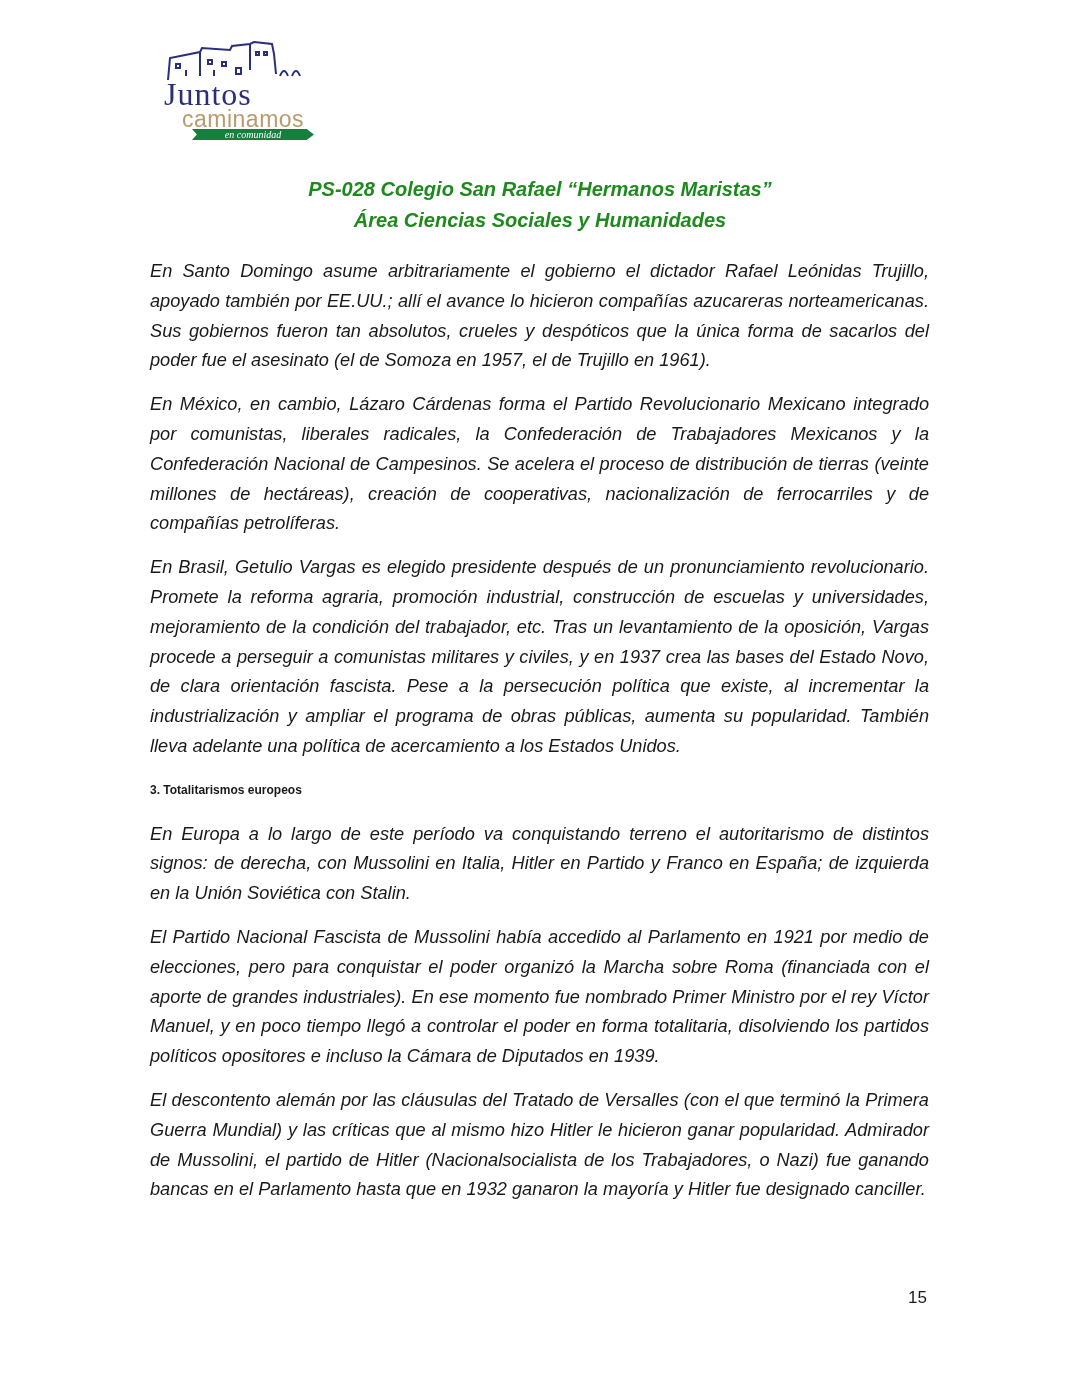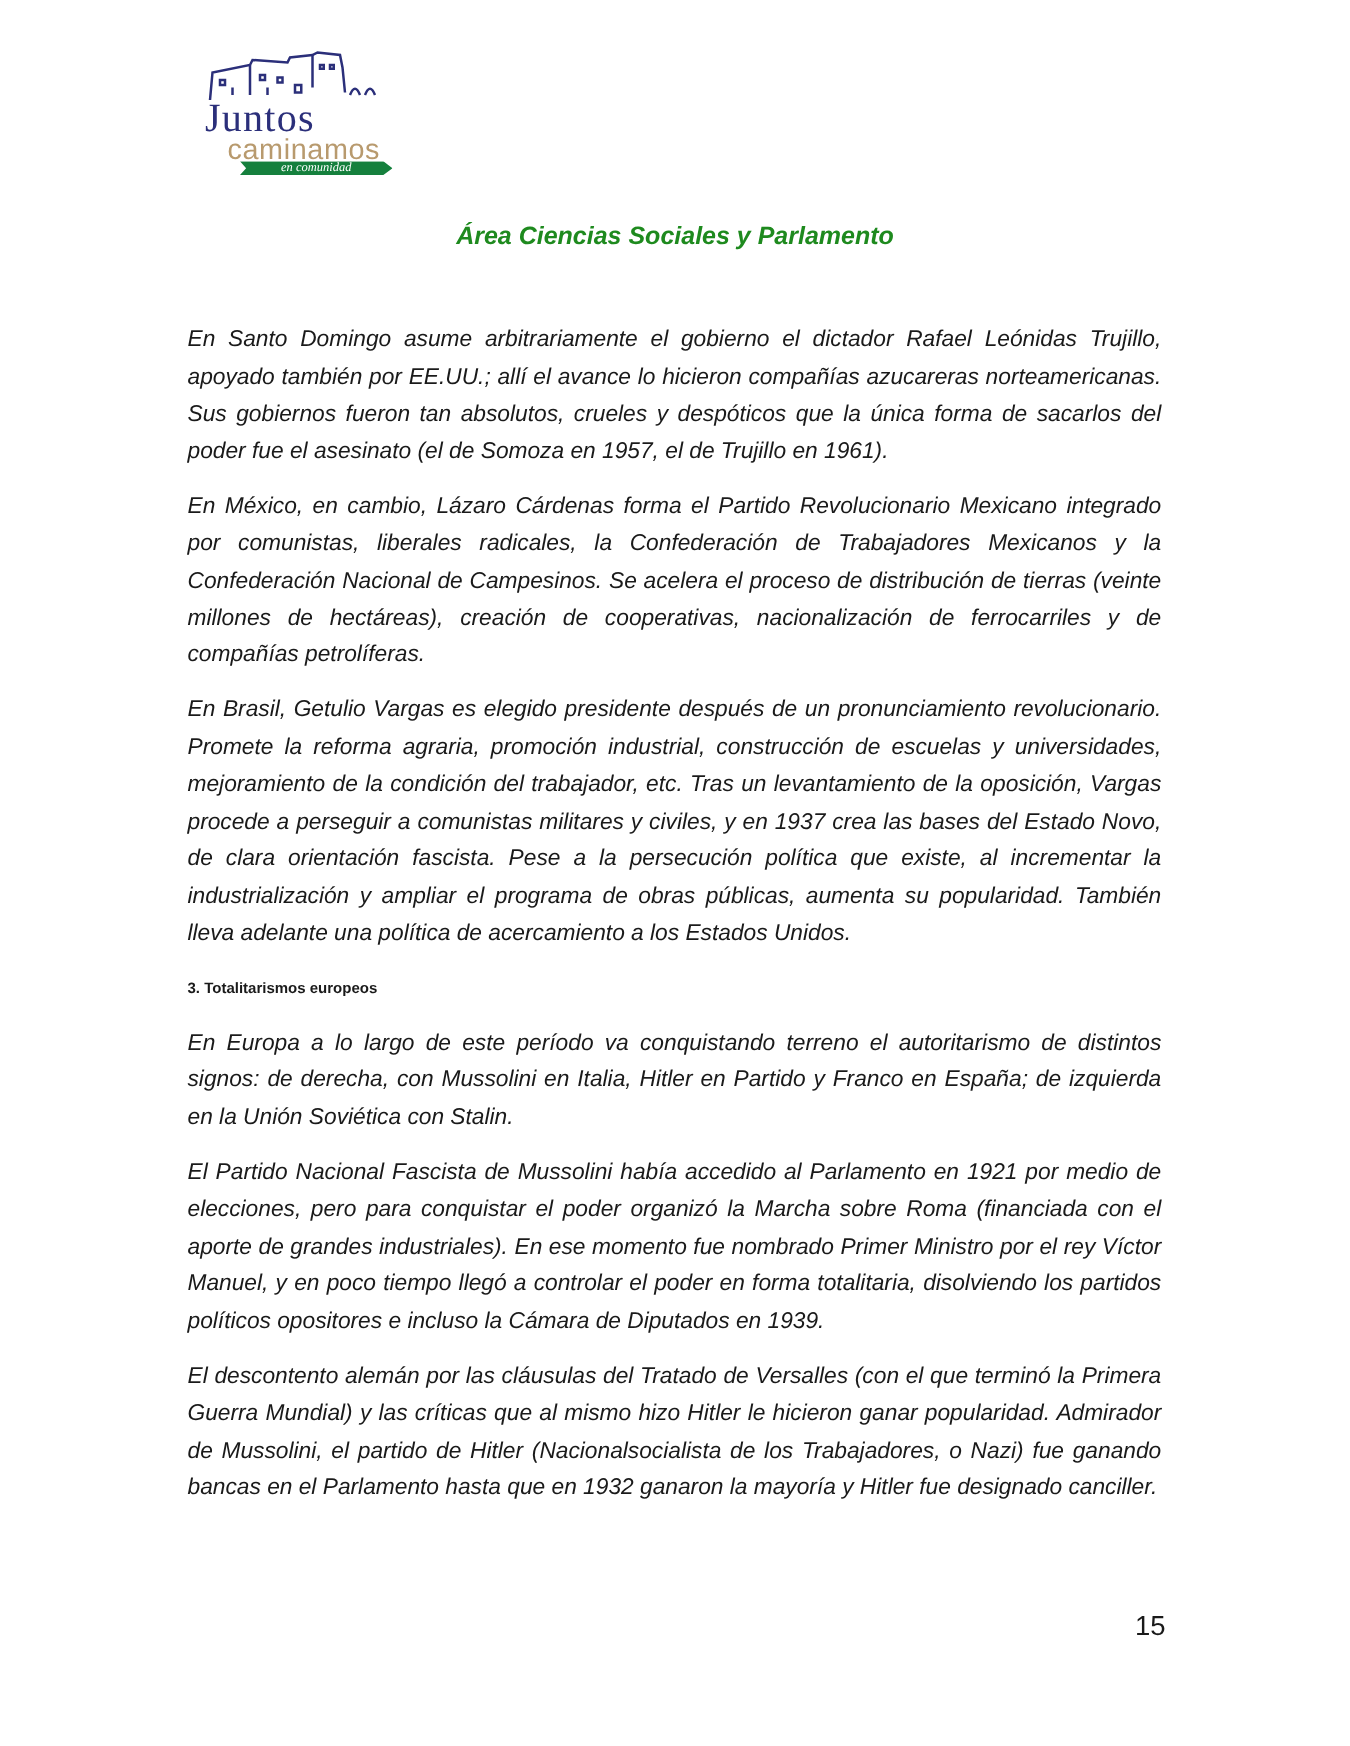--- a/index.html
+++ b/index.html
@@ -2,21 +2,21 @@
 <html><head>
 <meta charset="utf-8">
 <style>
   html, body { margin: 0; padding: 0; background: #ffffff; }
   body { width: 1080px; height: 1397px; position: relative; overflow: hidden; font-family: "Liberation Sans", sans-serif; color: #1a1a1a; }
   .logo { position: absolute; left: 160px; top: 40px; width: 165px; height: 105px; }
   .header { position: absolute; left: 0; width: 1080px; top: 174px; text-align: center; color: #1e8a1e; font-style: italic; font-weight: bold; font-size: 20px; line-height: 31px; }
   .content { position: absolute; left: 150px; top: 257px; width: 779px; font-size: 18.2px; line-height: 29.8px; }
   .content p { margin: 0 0 14px 0; text-align: justify; font-style: italic; }
   .content h3 { margin: 0 0 14px 0; font-size: 12px; font-weight: bold; line-height: 29.8px; }
-  .page-number { position: absolute; left: 908px; top: 1288px; font-size: 22px; }
+  .page-number { position: absolute; left: 908px; top: 1288px; font-size: 17px; }
 </style>
 </head>
 <body>
 
 <div class="logo">
   <svg width="165" height="105" viewBox="0 0 165 105">
     <g fill="none" stroke="#2b2f7a" stroke-width="2">
       <path d="M8 40 L10 18 L40 12 L42 8 L70 10 L72 6 L90 4 L94 2 L112 4 L114 14 L116 34"></path>
       <path d="M40 12 L40 36"></path>
       <path d="M90 4 L90 30"></path>
@@ -31,21 +31,22 @@
       <path d="M26 30 L26 36"></path>
       <path d="M54 30 L54 36"></path>
     </g>
   </svg>
   <div style="position:absolute; left:4px; top:34px; font-family:'Liberation Serif', serif; font-weight:normal; font-size:32px; color:#2b2f7a; letter-spacing:1px; line-height:40px;">Juntos</div>
   <div style="position:absolute; left:22px; top:70px; font-family:'Liberation Sans', sans-serif; font-size:23px; color:#b89a6e; letter-spacing:0.5px; line-height:18px;">caminamos</div>
   <div style="position:absolute; left:32px; top:89px; width:122px; height:11px; background:#15803d; color:#ffffff; font-family:'Liberation Serif', serif; font-style:italic; font-size:10px; line-height:11px; text-align:center; clip-path: polygon(0 0, 94% 0, 100% 50%, 94% 100%, 0 100%, 4% 50%);">en comunidad</div>
 </div>
 
 <div class="header">
-  <div>Área Ciencias Sociales y Parlamento</div>
+  <div>PS-028 Colegio San Rafael “Hermanos Maristas”</div>
+  <div>Área Ciencias Sociales y Humanidades</div>
 </div>
 
 <div class="content">
   <p>En Santo Domingo asume arbitrariamente el gobierno el dictador Rafael Leónidas Trujillo, apoyado también por EE.UU.; allí el avance lo hicieron compañías azucareras norteamericanas. Sus gobiernos fueron tan absolutos, crueles y despóticos que la única forma de sacarlos del poder fue el asesinato (el de Somoza en 1957, el de Trujillo en 1961).</p>
   <p>En México, en cambio, Lázaro Cárdenas forma el Partido Revolucionario Mexicano integrado por comunistas, liberales radicales, la Confederación de Trabajadores Mexicanos y la Confederación Nacional de Campesinos. Se acelera el proceso de distribución de tierras (veinte millones de hectáreas), creación de cooperativas, nacionalización de ferrocarriles y de compañías petrolíferas.</p>
   <p>En Brasil, Getulio Vargas es elegido presidente después de un pronunciamiento revolucionario. Promete la reforma agraria, promoción industrial, construcción de escuelas y universidades, mejoramiento de la condición del trabajador, etc. Tras un levantamiento de la oposición, Vargas procede a perseguir a comunistas militares y civiles, y en 1937 crea las bases del Estado Novo, de clara orientación fascista. Pese a la persecución política que existe, al incrementar la industrialización y ampliar el programa de obras públicas, aumenta su popularidad. También lleva adelante una política de acercamiento a los Estados Unidos.</p>
   <h3>3. Totalitarismos europeos</h3>
   <p>En Europa a lo largo de este período va conquistando terreno el autoritarismo de distintos signos: de derecha, con Mussolini en Italia, Hitler en Partido y Franco en España; de izquierda en la Unión Soviética con Stalin.</p>
   <p>El Partido Nacional Fascista de Mussolini había accedido al Parlamento en 1921 por medio de elecciones, pero para conquistar el poder organizó la Marcha sobre Roma (financiada con el aporte de grandes industriales). En ese momento fue nombrado Primer Ministro por el rey Víctor Manuel, y en poco tiempo llegó a controlar el poder en forma totalitaria, disolviendo los partidos políticos opositores e incluso la Cámara de Diputados en 1939.</p>
   <p>El descontento alemán por las cláusulas del Tratado de Versalles (con el que terminó la Primera Guerra Mundial) y las críticas que al mismo hizo Hitler le hicieron ganar popularidad. Admirador de Mussolini, el partido de Hitler (Nacionalsocialista de los Trabajadores, o Nazi) fue ganando bancas en el Parlamento hasta que en 1932 ganaron la mayoría y Hitler fue designado canciller.</p>

